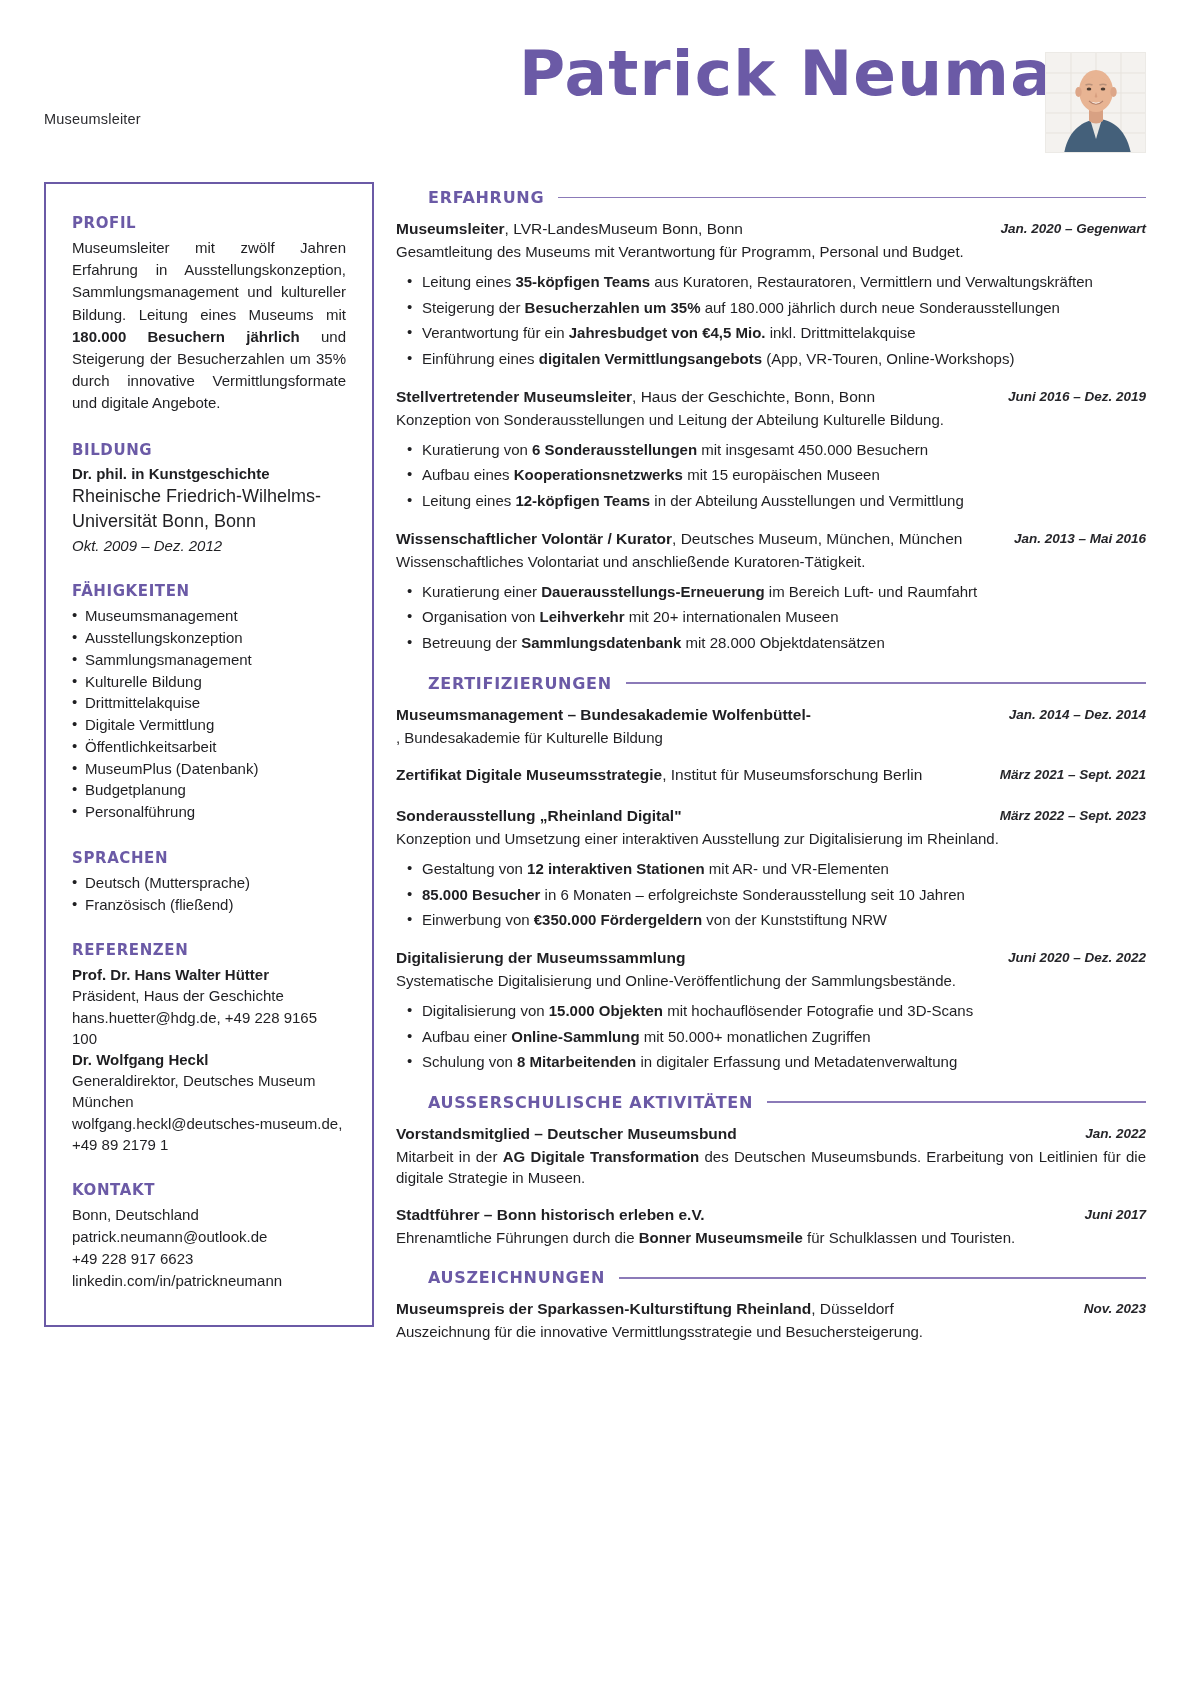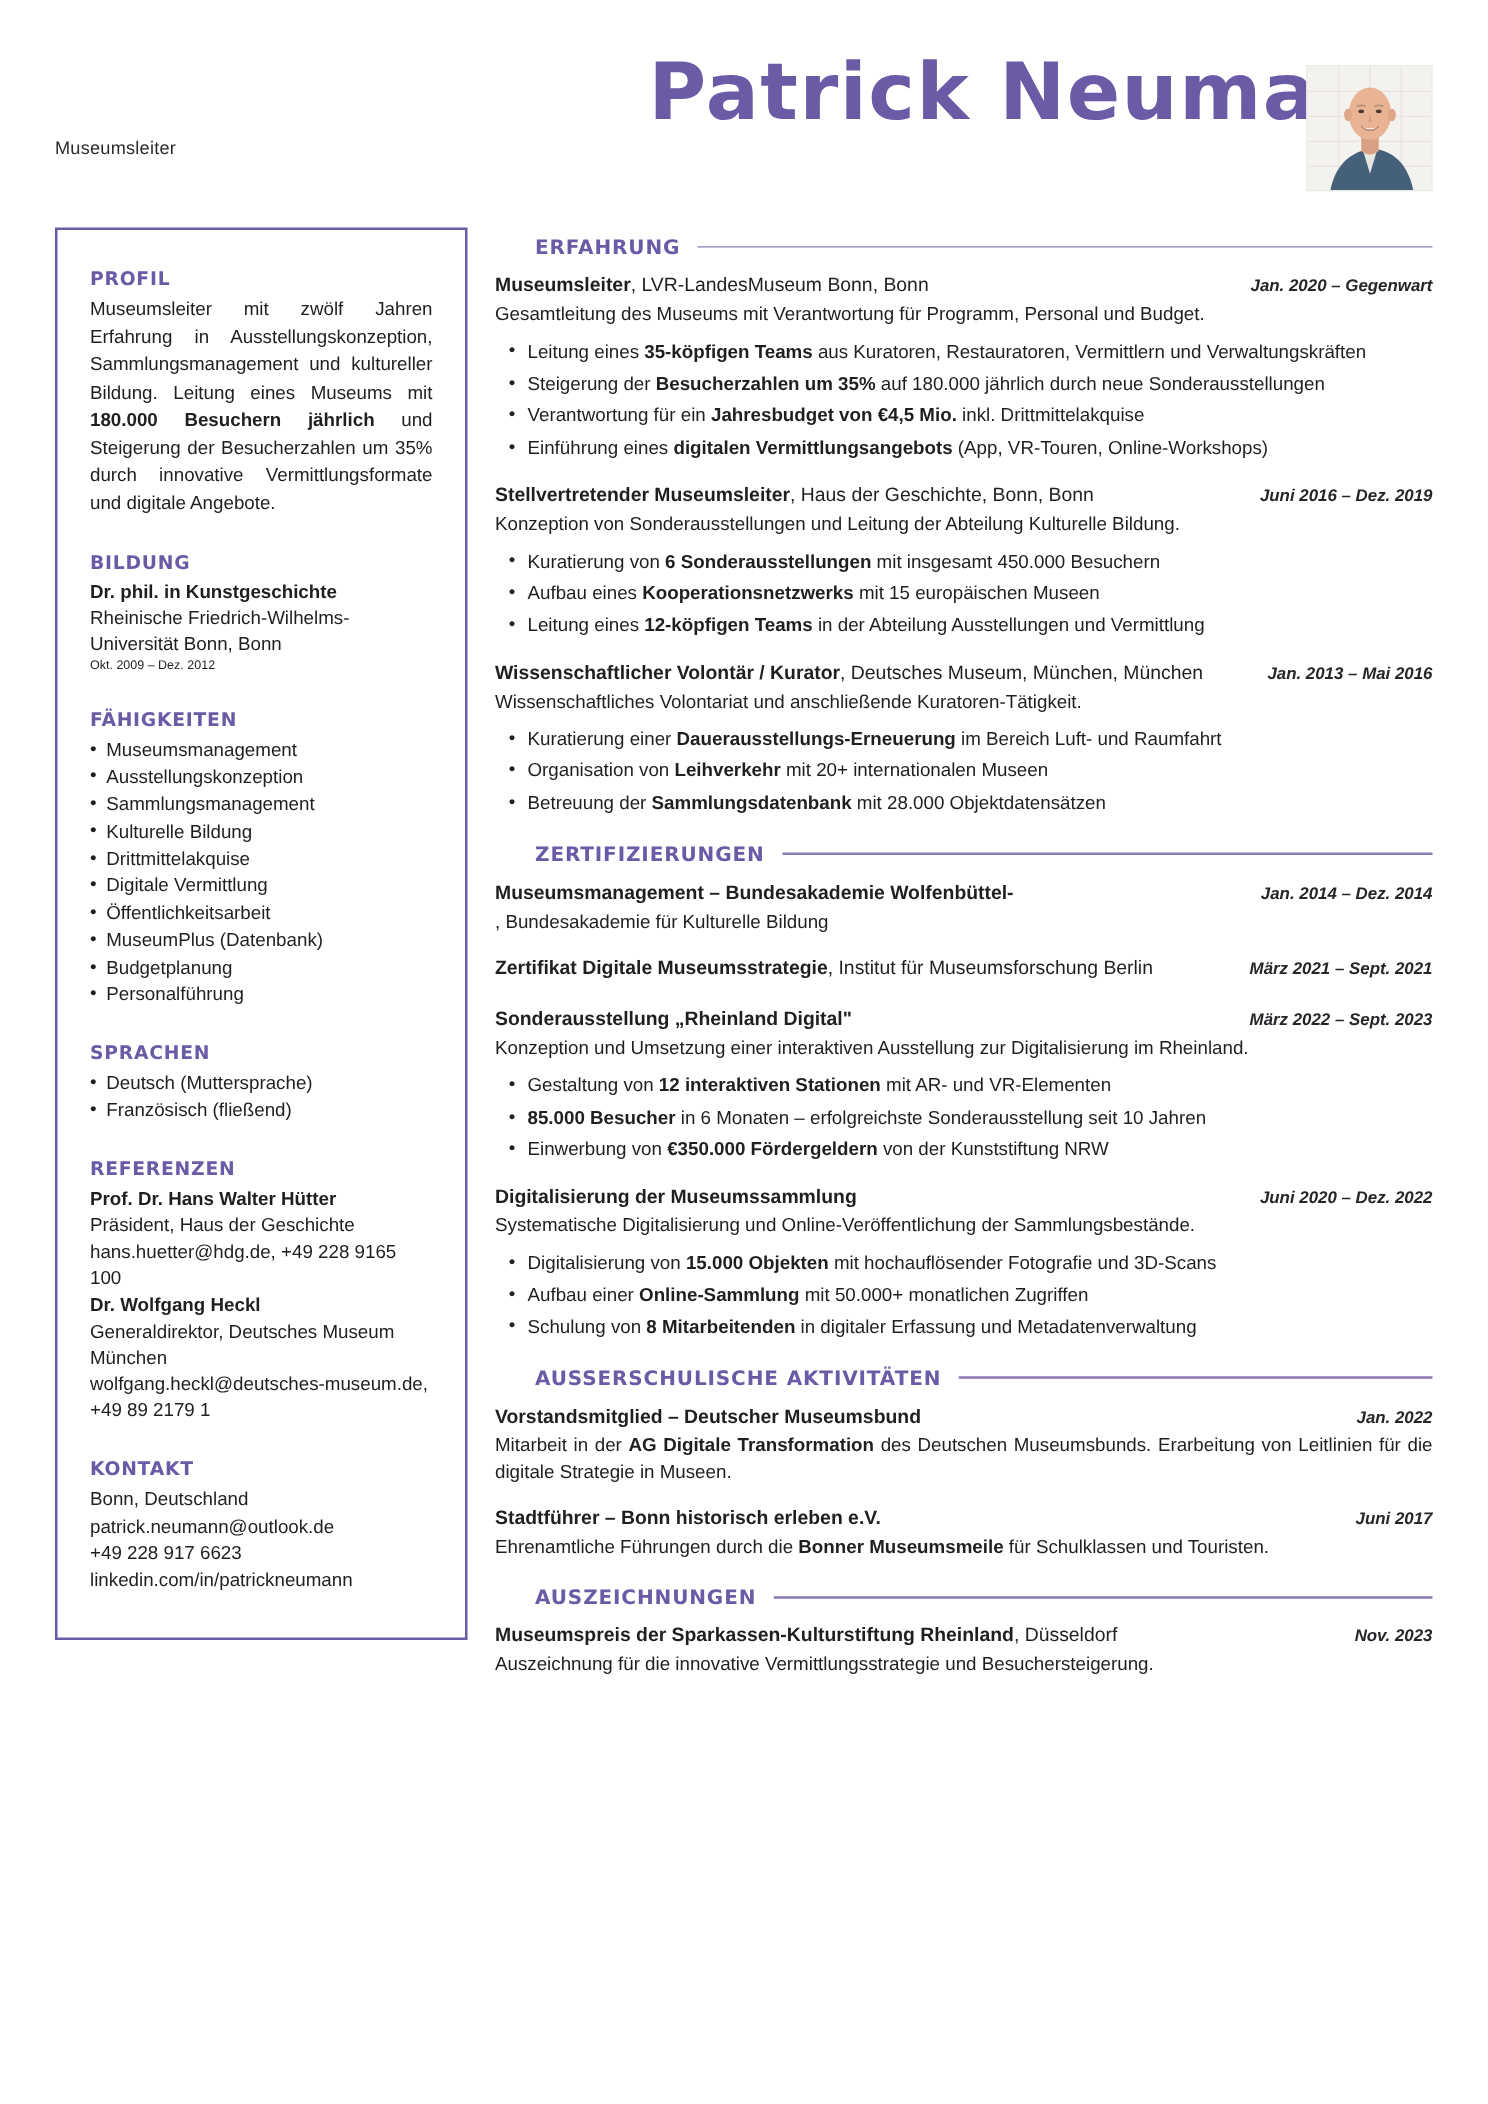--- a/index.html
+++ b/index.html
@@ -73,22 +73,22 @@
     font-family: "DejaVu Sans", sans-serif;
   }
   .profile-text {
     font-size: 15px;
     line-height: 1.48;
     text-align: justify;
     color: #1f1f22;
   }
   .profile-text b { font-weight: 700; }
   .edu-deg { font-size: 15px; font-weight: 700; line-height: 1.36; margin-top: 2px; }
-  .edu-inst { font-size: 15px; line-height: 1.42; }
-  .edu-date { font-size: 10px; line-height: 1.42; }
+  .edu-inst { font-size: 18px; line-height: 1.42; }
+  .edu-date { font-size: 15px; font-style: italic; line-height: 1.42; }
   .bullets { list-style: none; }
   .bullets li {
     font-size: 15px;
     line-height: 1.45;
     padding-left: 13px;
     position: relative;
   }
   .bullets li::before {
     content: "\2022";
     position: absolute;

